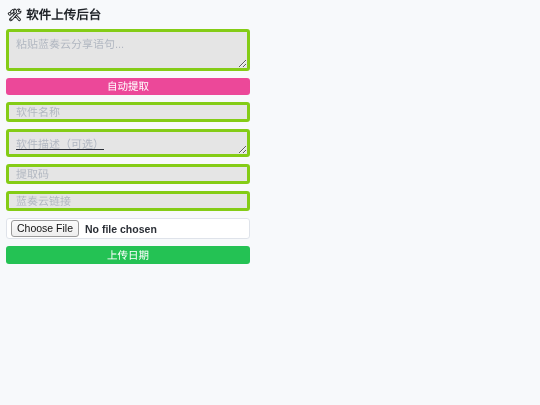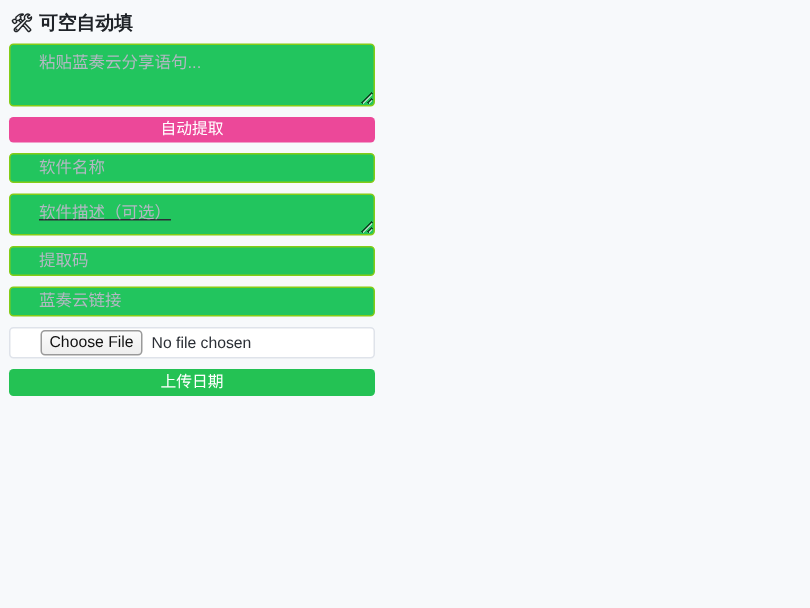--- a/index.html
+++ b/index.html
@@ -38,27 +38,27 @@
   .title-icon {
     font-size: 12px;
     line-height: 14px;
     filter: grayscale(0.35);
   }
   .field {
     box-sizing: border-box;
     display: block;
     width: 244px;
     margin-bottom: 7px;
-    border: 1px solid #84cc16;
+    border: 3px solid #84cc16;
     border-radius: 3px;
-    background: #22c55e;
+    background: #e5e5e5;
     font-family: "Liberation Sans", "DejaVu Sans", sans-serif;
     font-size: 11px;
     color: #2b2f36;
-    padding: 5px 19px;
+    padding: 5px 7px;
     outline: none;
   }
   .field::placeholder {
     color: #b2b8c2;
   }
   textarea.field {
     resize: vertical;
     line-height: 14px;
   }
   .ta-share {
@@ -118,49 +118,50 @@
   .file-field {
     box-sizing: border-box;
     width: 244px;
     height: 21px;
     margin-bottom: 7px;
     border: 1px solid #dfe3ea;
     border-radius: 3px;
     background: #ffffff;
     display: flex;
     align-items: center;
-    padding: 0 20px;
+    padding: 0 4px;
     gap: 6px;
     cursor: pointer;
   }
   .file-btn {
     border: 1px solid #9a9a9a;
     border-radius: 3px;
     background: linear-gradient(#fbfbfb, #eeeeee);
     color: #111;
     font-size: 10.5px;
     line-height: 13px;
     padding: 1px 5px;
     white-space: nowrap;
   }
   .file-status {
     font-size: 10.5px;
     color: #2b2f36;
     white-space: nowrap;
+    font-weight: bold;
   }
 </style>
 </head>
 <body>
 
 <div class="page">
   <div class="form-wrap">
 
     <div class="page-title">
       <span class="title-icon">🛠</span>
-      <span>可空自动填</span>
+      <span>软件上传后台</span>
     </div>
 
     <textarea class="field ta-share" placeholder="粘贴蓝奏云分享语句..." style=""></textarea>
 
     <button class="btn btn-extract">自动提取</button>
 
     <input type="text" class="field" placeholder="软件名称" style="">
 
     <textarea class="field ta-desc" placeholder="软件描述（可选）" style=""></textarea>
 

